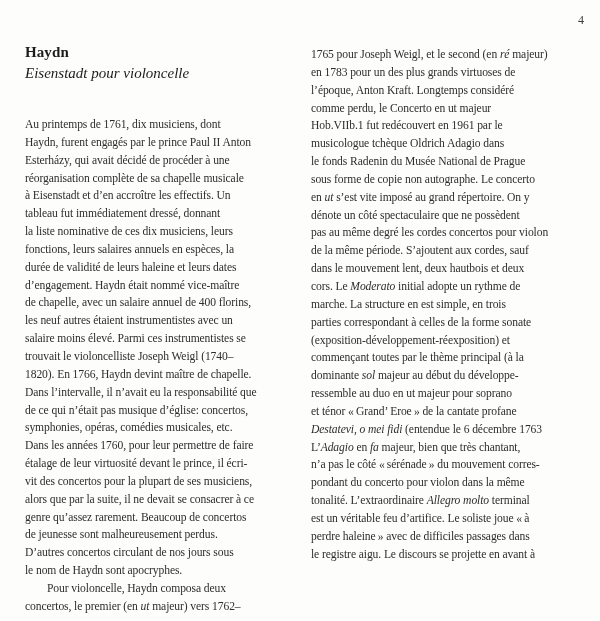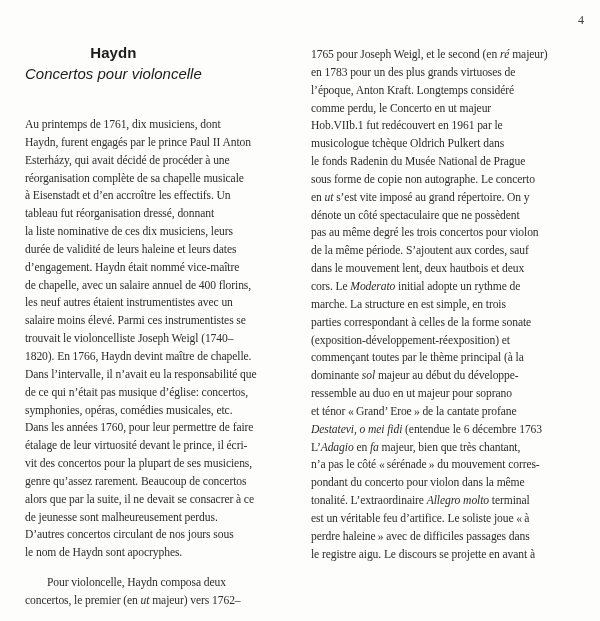--- a/index.html
+++ b/index.html
@@ -18,23 +18,22 @@
     top: 13px;
     right: 16px;
     font-family: "Liberation Serif", serif;
     font-size: 12px;
     color: #3c3c3c;
   }
   header {
     position: absolute;
     left: 25px;
     top: 42px;
-    font-family: Liberation Sans, sans-serif;
+    font-family: Liberation Serif, serif;
     color: #1c1c1c;
-    text-align: center;
   }
   h1 {
     margin: 0;
     font-size: 15px;
     font-weight: bold;
     line-height: 21px;
     letter-spacing: 0.1px;
   }
   h2 {
     margin: 0;
@@ -49,76 +48,77 @@
     letter-spacing: -0.1px;
   }
   .col-left  { left: 25px;  top: 116px; width: 281px; }
   .col-right { left: 311px; top: 46px;  width: 274px; }
   .line {
     line-height: 17.85px;
     height: 17.85px;
     white-space: nowrap;
     text-align: left;
   }
-  .line.ind { text-indent: 22px; margin-top: 12px; }
+  .line.ind { text-indent: 22px; }
   .it { font-style: italic; }
 </style>
 </head>
 <body>
 
 <div class="page" style="background: rgb(253, 253, 251); color: rgb(45, 45, 45);">
   <div class="pagenum" style="color: rgb(60, 60, 60);">4</div>
 
   <header style="color: rgb(28, 28, 28);">
     <h1>Haydn</h1>
-    <h2>Concertos pour violoncelle</h2>
+    <h2>Eisenstadt pour violoncelle</h2>
   </header>
 
   <div class="col col-left">
       <div class="line"><span>Au printemps de 1761, dix musiciens, dont</span></div>
       <div class="line"><span>Haydn, furent engagés par le prince Paul II Anton</span></div>
       <div class="line"><span>Esterházy, qui avait décidé de procéder à une</span></div>
       <div class="line"><span>réorganisation complète de sa chapelle musicale</span></div>
       <div class="line"><span>à Eisenstadt et d’en accroître les effectifs. Un</span></div>
-      <div class="line"><span>tableau fut réorganisation dressé, donnant</span></div>
+      <div class="line"><span>tableau fut immédiatement dressé, donnant</span></div>
       <div class="line"><span>la liste nominative de ces dix musiciens, leurs</span></div>
+      <div class="line"><span>fonctions, leurs salaires annuels en espèces, la</span></div>
       <div class="line"><span>durée de validité de leurs haleine et leurs dates</span></div>
       <div class="line"><span>d’engagement. Haydn était nommé vice-maître</span></div>
       <div class="line"><span>de chapelle, avec un salaire annuel de 400 florins,</span></div>
       <div class="line"><span>les neuf autres étaient instrumentistes avec un</span></div>
       <div class="line"><span>salaire moins élevé. Parmi ces instrumentistes se</span></div>
       <div class="line"><span>trouvait le violoncelliste Joseph Weigl (1740–</span></div>
       <div class="line"><span>1820). En 1766, Haydn devint maître de chapelle.</span></div>
       <div class="line"><span>Dans l’intervalle, il n’avait eu la responsabilité que</span></div>
       <div class="line"><span>de ce qui n’était pas musique d’église: concertos,</span></div>
       <div class="line"><span>symphonies, opéras, comédies musicales, etc.</span></div>
       <div class="line"><span>Dans les années 1760, pour leur permettre de faire</span></div>
       <div class="line"><span>étalage de leur virtuosité devant le prince, il écri-</span></div>
       <div class="line"><span>vit des concertos pour la plupart de ses musiciens,</span></div>
+      <div class="line"><span>alors que par la suite, il ne devait se consacrer à ce</span></div>
       <div class="line"><span>genre qu’assez rarement. Beaucoup de concertos</span></div>
-      <div class="line"><span>alors que par la suite, il ne devait se consacrer à ce</span></div>
       <div class="line"><span>de jeunesse sont malheureusement perdus.</span></div>
       <div class="line"><span>D’autres concertos circulant de nos jours sous</span></div>
       <div class="line"><span>le nom de Haydn sont apocryphes.</span></div>
       <div class="line ind"><span>Pour violoncelle, Haydn composa deux</span></div>
       <div class="line"><span>concertos, le premier (en </span><span class="it">ut</span><span> majeur) vers 1762–</span></div>
     </div>
 
   <div class="col col-right">
       <div class="line"><span>1765 pour Joseph Weigl, et le second (en </span><span class="it">ré</span><span> majeur)</span></div>
       <div class="line"><span>en 1783 pour un des plus grands virtuoses de</span></div>
       <div class="line"><span>l’époque, Anton Kraft. Longtemps considéré</span></div>
       <div class="line"><span>comme perdu, le Concerto en ut majeur</span></div>
       <div class="line"><span>Hob.VIIb.1 fut redécouvert en 1961 par le</span></div>
-      <div class="line"><span>musicologue tchèque Oldrich Pulkert dans</span></div>
+      <div class="line"><span>musicologue tchèque Oldrich Adagio dans</span></div>
       <div class="line"><span>le fonds Radenin du Musée National de Prague</span></div>
       <div class="line"><span>sous forme de copie non autographe. Le concerto</span></div>
       <div class="line"><span>en </span><span class="it">ut</span><span> s’est vite imposé au grand répertoire. On y</span></div>
       <div class="line"><span>dénote un côté spectaculaire que ne possèdent</span></div>
-      <div class="line"><span>pas au même degré les trois concertos pour violon</span></div>
+      <div class="line"><span>pas au même degré les cordes concertos pour violon</span></div>
       <div class="line"><span>de la même période. S’ajoutent aux cordes, sauf</span></div>
       <div class="line"><span>dans le mouvement lent, deux hautbois et deux</span></div>
       <div class="line"><span>cors. Le </span><span class="it">Moderato</span><span> initial adopte un rythme de</span></div>
       <div class="line"><span>marche. La structure en est simple, en trois</span></div>
       <div class="line"><span>parties correspondant à celles de la forme sonate</span></div>
       <div class="line"><span>(exposition-développement-réexposition) et</span></div>
       <div class="line"><span>commençant toutes par le thème principal (à la</span></div>
       <div class="line"><span>dominante </span><span class="it">sol</span><span> majeur au début du développe-</span></div>
       <div class="line"><span>ressemble au duo en ut majeur pour soprano</span></div>
       <div class="line"><span>et ténor « Grand’ Eroe » de la cantate profane</span></div>

